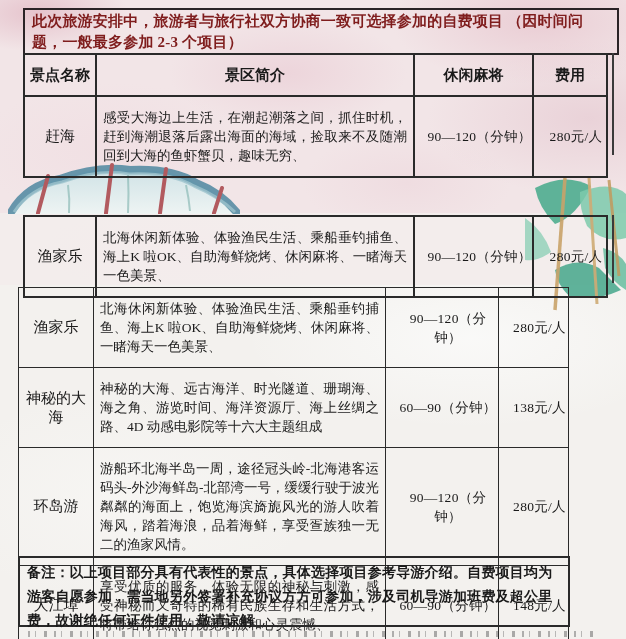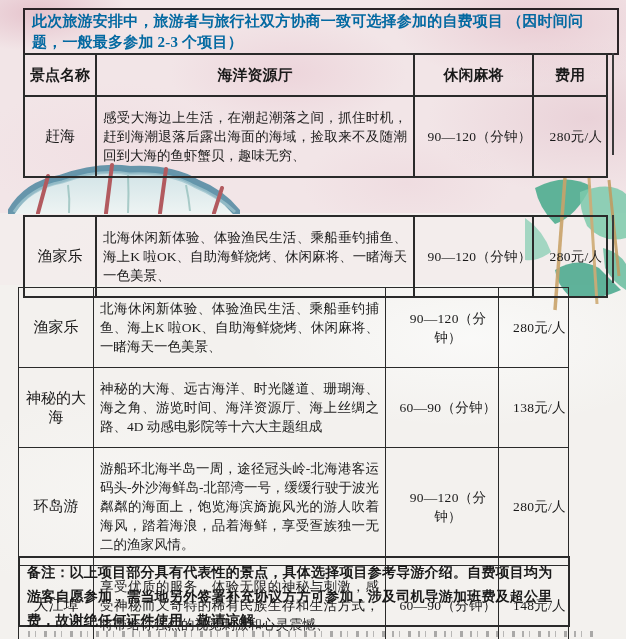--- a/index.html
+++ b/index.html
@@ -24,21 +24,21 @@
     background:
       radial-gradient(ellipse 300px 120px at 75% 15%, rgba(250,250,249,.9), transparent 75%),
       radial-gradient(ellipse 260px 140px at 20% 60%, rgba(248,247,245,.7), transparent 75%),
       #f3f1ee;}
 
   .deco{position:absolute;z-index:1;}
   .layer{position:absolute;z-index:2;}
 
   
   .notice{left:23px;top:8px;width:578px;height:39px;border:2px solid #2a2326;
-    padding:1px 7px 3px 7px;color:#0369a1;font-weight:bold;font-size:15px;
+    padding:1px 7px 3px 7px;color:#7f1d1d;font-weight:bold;font-size:15px;
     line-height:21px;letter-spacing:.2px;}
 
   
   table{border-collapse:collapse;table-layout:fixed;}
   td,th{border:2px solid #2a2a2a;background:transparent;overflow:hidden;
     font-size:13.5px;line-height:19px;vertical-align:middle;padding:0;}
   th{font-size:15px;font-weight:bold;}
   td.name{font-weight:normal;font-size:15px;text-align:center;}
   td.desc{padding:11px 6px;text-align:justify;}
   td.time,td.fee{text-align:center;letter-spacing:.3px;padding-left:12px;}
@@ -107,21 +107,21 @@
   <table>
     <colgroup>
         <col style="width:72px">
         <col style="width:318px">
         <col style="width:119px">
         <col style="width:74px">
       </colgroup>
     <tbody>
         <tr style="height:42px">
       <th>景点名称</th>
-      <th>海洋资源厅</th>
+      <th>景区简介</th>
       <th>休闲麻将</th>
       <th>费用</th>
     </tr>
     <tr style="height:60px">
       <td class="name">赶海</td>
       <td class="desc">感受大海边上生活，在潮起潮落之间，抓住时机，赶到海潮退落后露出海面的海域，捡取来不及随潮回到大海的鱼虾蟹贝，趣味无穷、</td>
       <td class="time">90—120（分钟）</td>
       <td class="fee">280元/人</td>
     </tr>
   </tbody>

